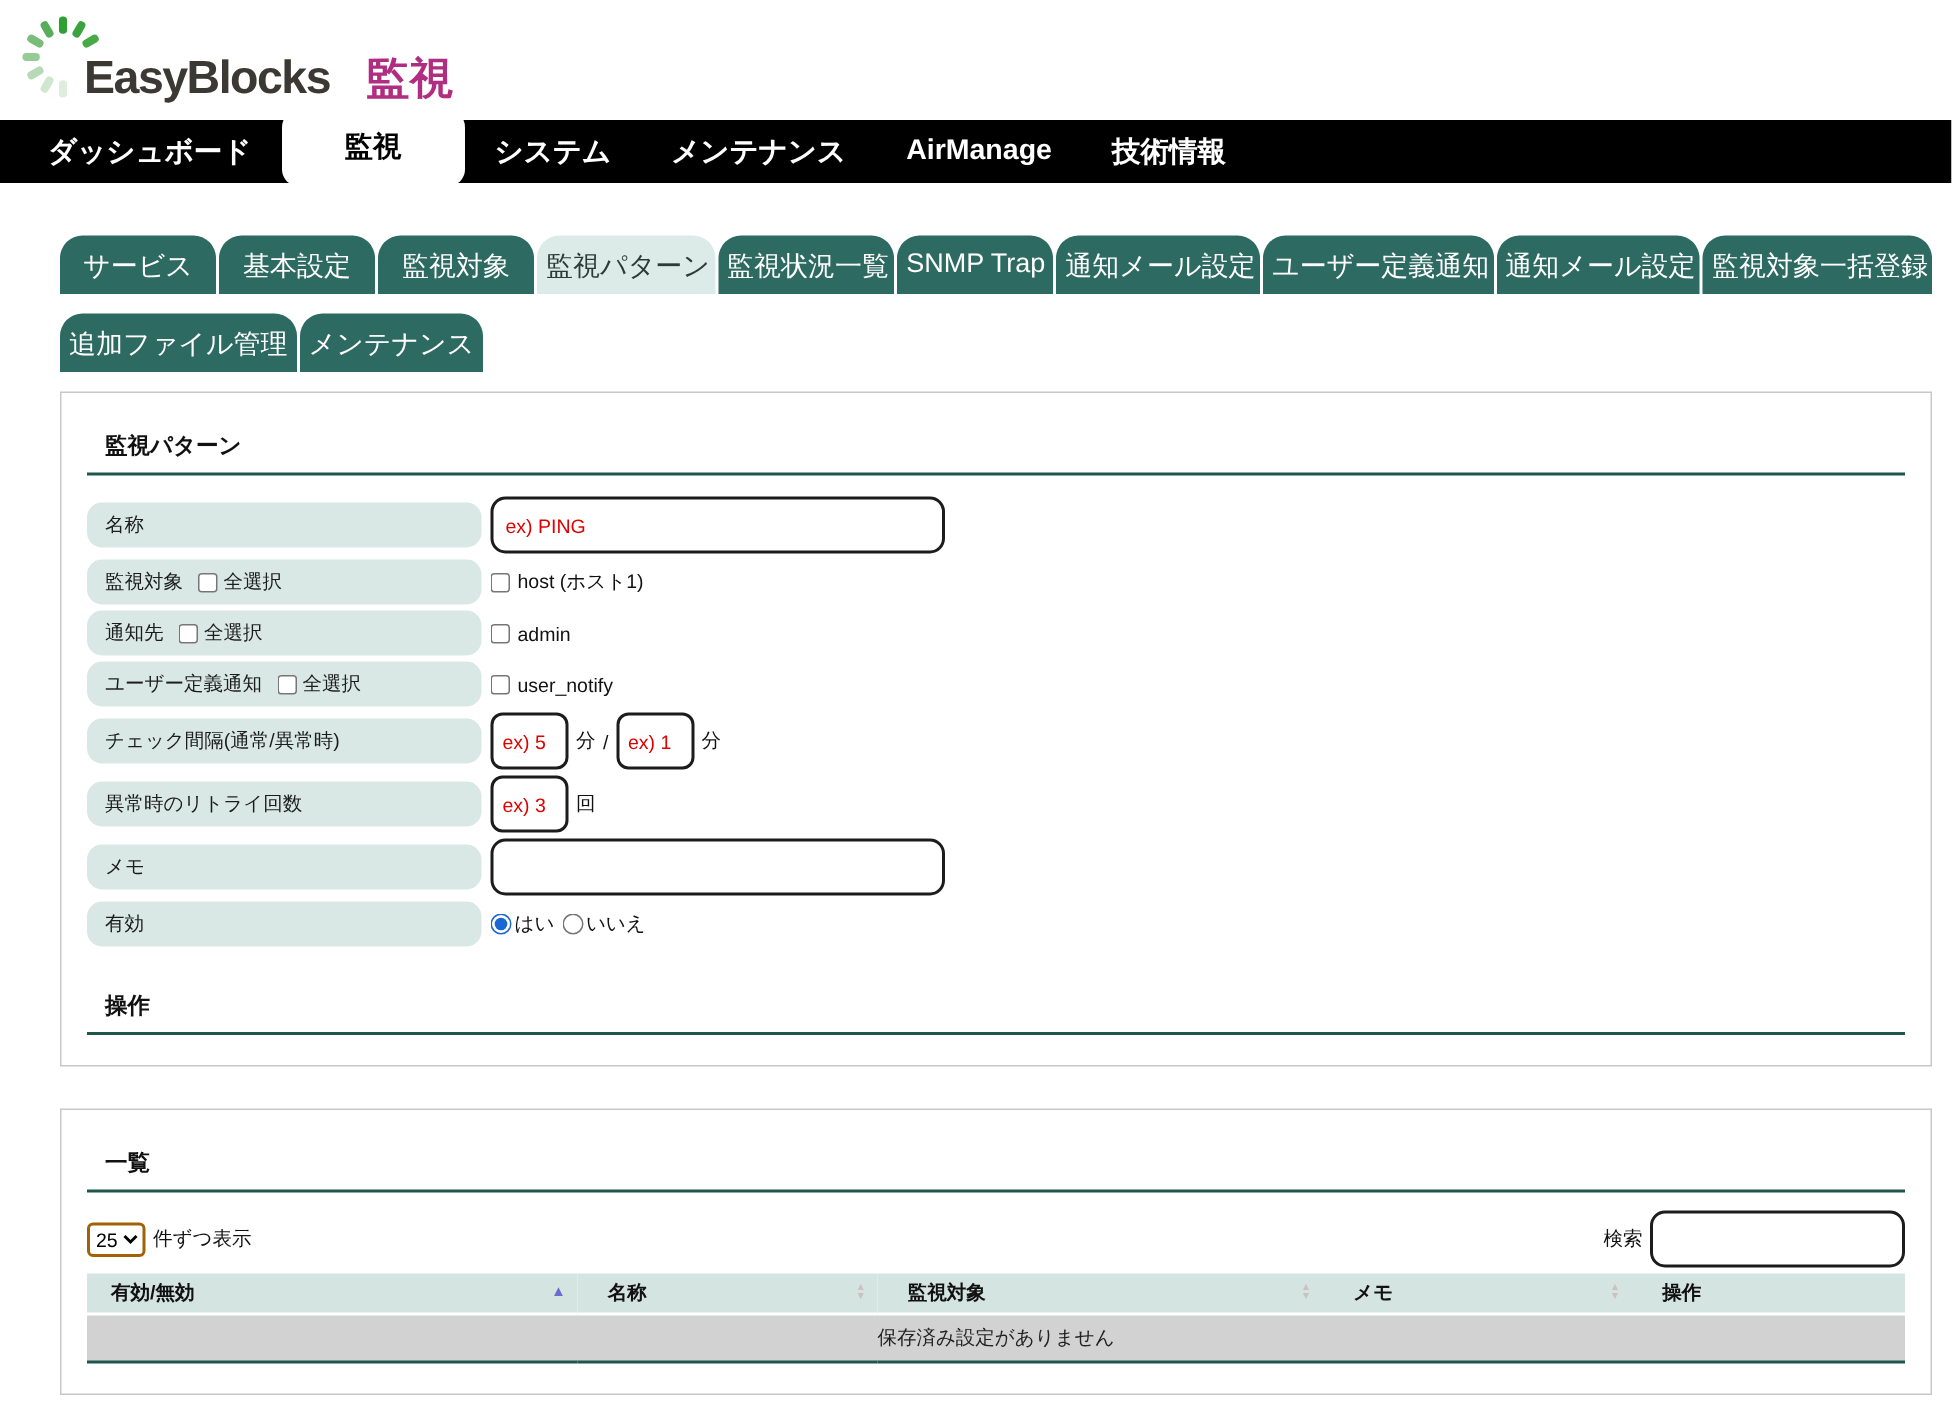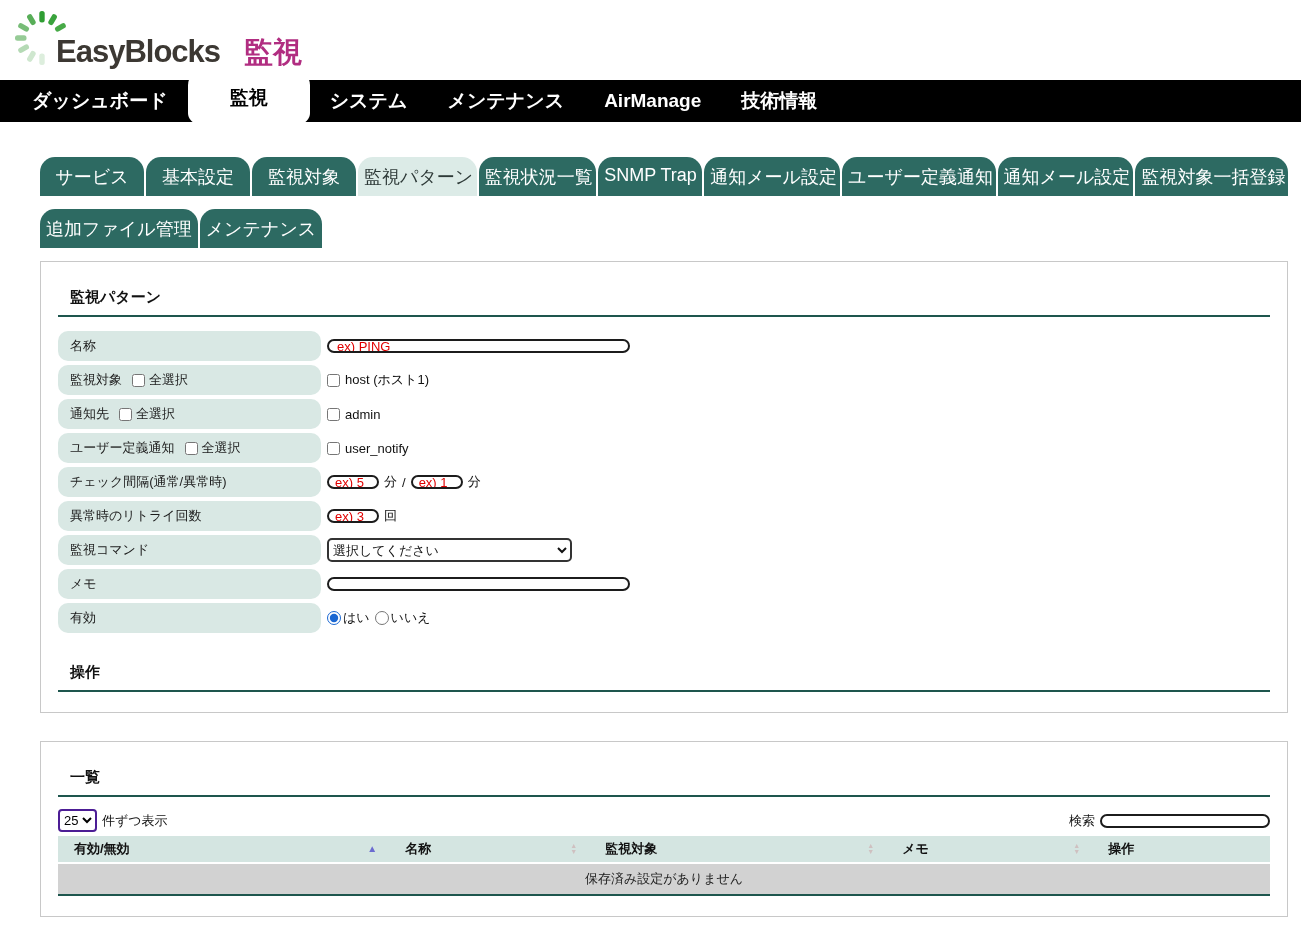--- a/index.html
+++ b/index.html
@@ -33,36 +33,36 @@
   .section-gap { height:14px; }
 
   
   .frow { display:flex; align-items:center; margin-bottom:4px; min-height:30px; }
   .flabel { width:263px; min-height:30px; background:#d9e8e4; border-radius:10px; display:flex; align-items:center; padding:0 12px; font-size:13px; color:#1c1c1c; flex:0 0 auto; }
   .flabel .selall { display:flex; align-items:center; margin-left:10px; gap:4px; cursor:pointer; }
   .fvalue { margin-left:6px; display:flex; align-items:center; font-size:13px; gap:5px; }
   .fvalue label.opt { display:flex; align-items:center; gap:5px; cursor:pointer; }
   input[type=checkbox] { width:13px; height:13px; margin:0; }
   input[type=radio] { width:14px; height:14px; margin:0 2px 0 0; accent-color:#1a67d2; }
-  .ti { border:2px solid #1c1c1c; border-radius:10px; height:14px; font-size:13px; padding:1px 8px; color:#111; font-family:inherit; background:#fff; }
+  .ti { border:2px solid #1c1c1c; border-radius:10px; height:38px; font-size:13px; padding:1px 8px; color:#111; font-family:inherit; background:#fff; }
   .ti::placeholder { color:#e00000; opacity:1; }
   .w-lg { width:303px; }
   .w-sm { width:52px; border-radius:8px; padding:1px 6px; }
   .cmd-select { border:2px solid #333; border-radius:5px; height:24px; width:245px; font-size:13px; font-family:inherit; background:#fff; color:#111; }
   .radio-lbl { display:flex; align-items:center; cursor:pointer; }
 
   
   .action-bar { margin-top:16px; padding-left:0; }
   .btn { border:2px solid #2a2a2a; border-radius:9px; background:#f6f6f6; font-size:13px; color:#111; padding:4px 13px; font-family:inherit; cursor:pointer; }
   .btn + .btn { margin-left:6px; }
 
   
   .list-controls { display:flex; justify-content:space-between; align-items:center; margin:12px 0 4px; font-size:13px; }
   .pagesize { display:flex; align-items:center; gap:5px; }
-  .pagesize select { border:2px solid #4c1d95; border-radius:4px; height:23px; font-size:13px; font-family:inherit; background:#fff; }
+  .pagesize select { border:2px solid #a16207; border-radius:4px; height:23px; font-size:13px; font-family:inherit; background:#fff; }
   .searchbox { display:flex; align-items:center; gap:5px; }
   .search-input { width:170px; }
 
   table.list { width:100%; border-collapse:collapse; font-size:13px; table-layout:fixed; }
   thead th { background:#d4e5e1; font-weight:bold; text-align:left; padding:4px 8px 4px 20px; color:#111; cursor:pointer; }
   .thx { display:flex; justify-content:space-between; align-items:center; }
   .sort-asc-icon { color:#6b6bd0; font-size:10px; line-height:10px; }
   .sort-both { display:flex; flex-direction:column; font-size:7px; line-height:6px; color:#cfc0c0; }
   .sort-both i { font-style:normal; }
   td.empty-cell { background:#d2d2d2; text-align:center; padding:6px 4px; border-top:2px solid #fff; border-bottom:2px solid #1e564e; color:#222; }
@@ -197,30 +197,20 @@
     <div class="frow">
       <div class="flabel">
         <span>異常時のリトライ回数</span>
       </div>
       <div class="fvalue">
         <input type="text" class="ti w-sm" placeholder="ex) 3" style="">
         <span>回</span>
       </div>
     </div>
 
-    <div class="frow">
-      <div class="flabel">
-        <span>監視コマンド</span>
-      </div>
-      <div class="fvalue">
-        <select class="cmd-select">
-          <option>選択してください</option>
-        </select>
-      </div>
-    </div>
 
     <div class="frow">
       <div class="flabel">
         <span>メモ</span>
       </div>
       <div class="fvalue">
         <input type="text" class="ti w-lg" value="" style="">
       </div>
     </div>
 

